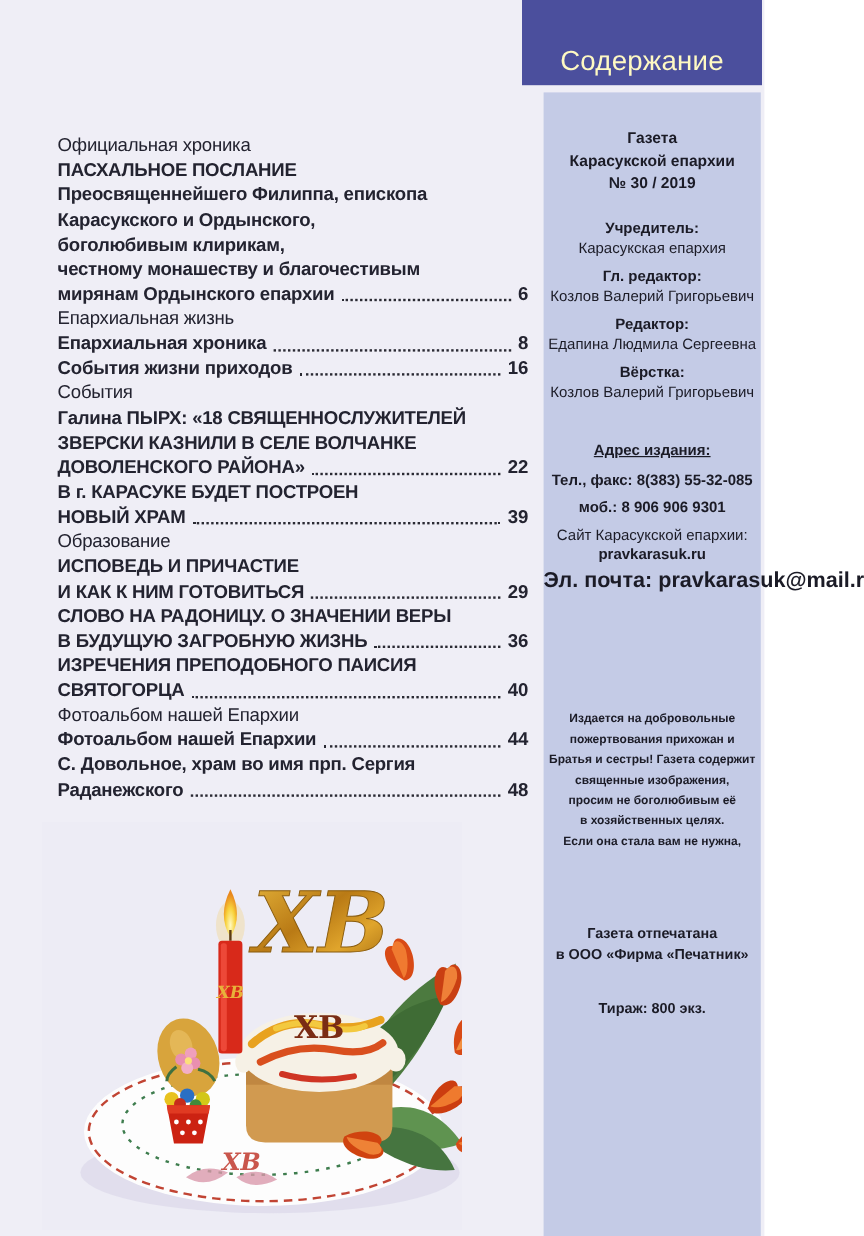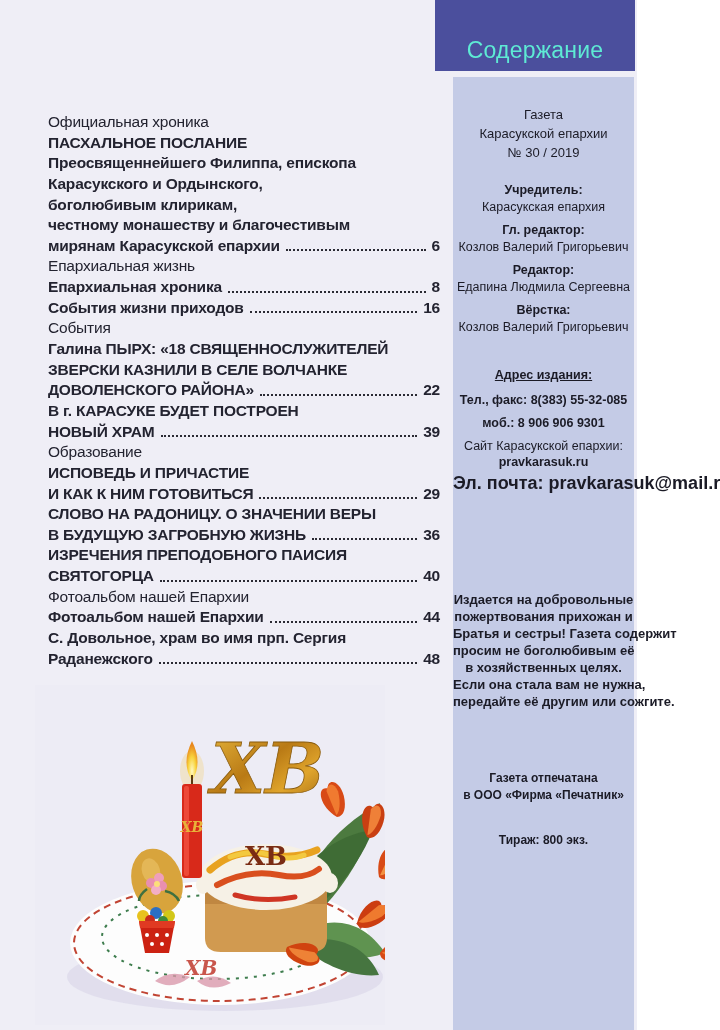--- a/index.html
+++ b/index.html
@@ -10,45 +10,45 @@
     color:#232330;
   }
   .page-tint{position:absolute;left:0;top:0;width:637px;height:1030px;background:#efeef6;}
 
   
   .header-box{
     position:absolute;left:435px;top:0;width:200px;height:71px;
     background:#4b4f9d;box-sizing:border-box;
     display:flex;align-items:flex-end;justify-content:center;padding-bottom:7px;
   }
-  .header-box .title{color:#5eead4;font-size:23px;letter-spacing:0.2px;}
+  .header-box .title{color:#fef9c3;font-size:23px;letter-spacing:0.2px;}
 
   
   .sidebar{
     position:absolute;left:453px;top:77px;width:181px;height:953px;
     background:#c4cbe6;box-sizing:border-box;
     padding-top:28px;text-align:center;color:#1b1b26;
     font-size:12.5px;
   }
   .sidebar div{white-space:nowrap;}
-  .masthead div{font-weight:normal;font-size:13px;line-height:19px;text-align:center;}
+  .masthead div{font-weight:bold;font-size:13px;line-height:19px;text-align:center;}
   .credit{margin-top:7px;}
   .credit.first{margin-top:20px;}
   .credit .lbl{font-weight:bold;line-height:16.5px;}
   .credit .val{line-height:16.5px;}
   .addr-label{margin-top:32px;font-weight:bold;line-height:16.5px;text-decoration:underline;}
   .addr-lines{margin-top:6px;}
   .addr-lines div{font-weight:bold;line-height:16.5px;}
   .phone{margin-top:8px;font-weight:bold;line-height:16px;}
   .mobile{margin-top:7px;font-weight:bold;line-height:16px;}
   .site-label{margin-top:7px;font-weight:normal;line-height:16px;}
   .site{font-weight:bold;line-height:16px;}
   .email{margin-top:5px;font-weight:bold;font-size:18px;line-height:16px;}
   .notice{margin-top:100px;}
-  .notice div{font-weight:bold;font-size:13px;line-height:17px;}
+  .notice div{font-weight:bold;font-size:10px;line-height:17px;}
   .printing{margin-top:60px;}
   .printing div{font-weight:bold;font-size:12px;line-height:17px;}
   .circulation{margin-top:28px;font-weight:bold;font-size:12px;line-height:17px;}
 
   
   .toc{
     position:absolute;left:48px;top:112px;width:392px;
     letter-spacing:-0.2px;
   }
   .toc-row{display:flex;height:20.65px;line-height:20.65px;font-size:15.5px;}
@@ -100,24 +100,24 @@
   <div class="addr-label">Адрес издания:</div>
   <div class="phone">Тел., факс: 8(383) 55-32-085</div>
   <div class="mobile">моб.: 8 906 906 9301</div>
   <div class="site-label">Сайт Карасукской епархии:</div>
   <div class="site">pravkarasuk.ru</div>
   <div class="email">Эл. почта: pravkarasuk@mail.ru</div>
   <div class="notice" id="notice">
       <div>Издается на добровольные</div>
       <div>пожертвования прихожан и</div>
       <div>Братья и сестры! Газета содержит</div>
+      <div>священные изображения,</div>
       <div>просим не боголюбивым её</div>
       <div>в хозяйственных целях.</div>
       <div>Если она стала вам не нужна,</div>
-      <div>передайте её другим или сожгите.</div>
     </div>
   <div class="printing" id="printing">
       <div>Газета отпечатана</div>
       <div>в ООО «Фирма «Печатник»</div>
     </div>
   <div class="circulation">Тираж: 800 экз.</div>
 </div>
 
 <div class="toc" id="toc">
     <div class="toc-row toc-section">
@@ -132,21 +132,21 @@
     <div class="toc-row toc-entry">
       <span class="toc-text">Карасукского и Ордынского,</span>
     </div>
     <div class="toc-row toc-entry">
       <span class="toc-text">боголюбивым клирикам,</span>
     </div>
     <div class="toc-row toc-entry">
       <span class="toc-text">честному монашеству и благочестивым</span>
     </div>
     <div class="toc-row toc-entry">
-      <span class="toc-text">мирянам Карасукской епархии</span>
+      <span class="toc-text">мирянам Ордынского епархии</span>
       <span class="dots"></span>
       <span class="pg">6</span>
     </div>
     <div class="toc-row toc-section">
       <span class="toc-text">Епархиальная жизнь</span>
     </div>
     <div class="toc-row toc-entry">
       <span class="toc-text">Епархиальная хроника</span>
       <span class="dots"></span>
       <span class="pg">8</span>

